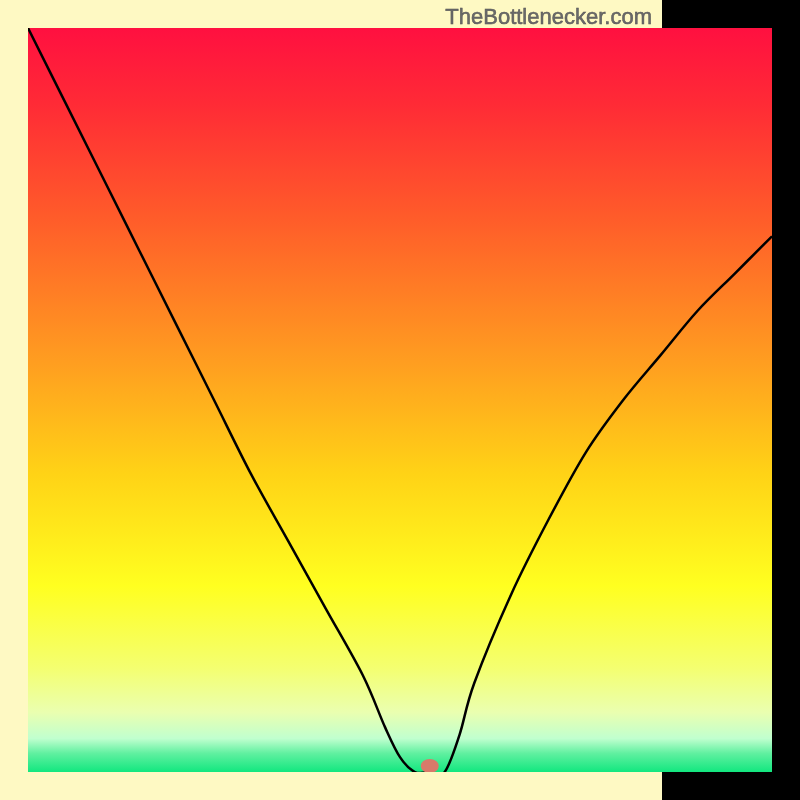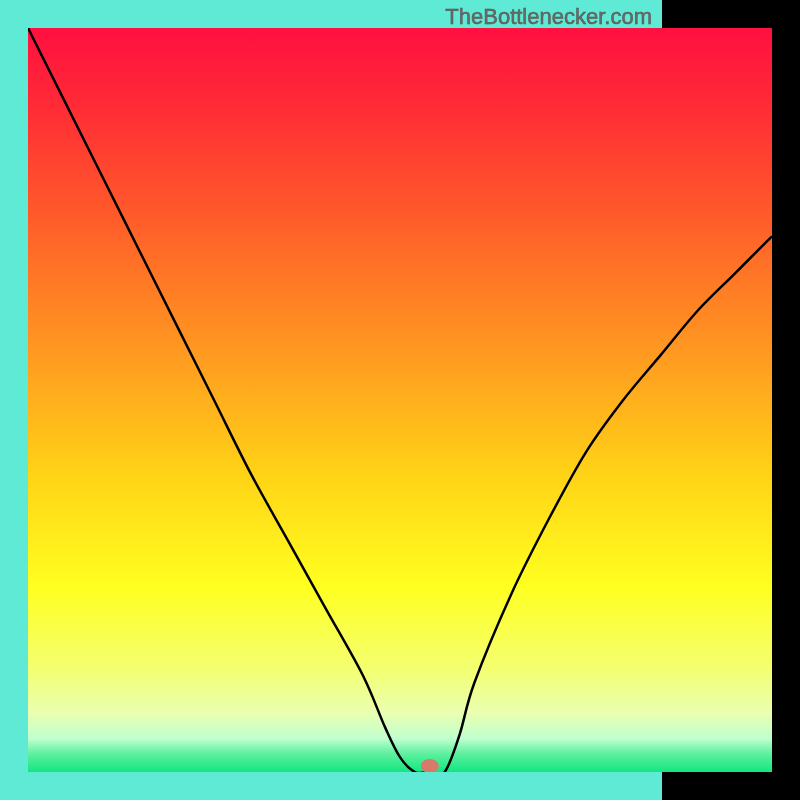--- a/index.html
+++ b/index.html
@@ -8,21 +8,21 @@
     width: 800px;
     height: 800px;
     background: #000;
     font-family: Arial, Helvetica, sans-serif;
     overflow: hidden;
   }
   .container {
     position: relative;
     width: 662px;
     height: 800px;
-    background: #5eead4;
+    background: #fef9c3;
   }
   .attribution {
     position: absolute;
     top: 4px;
     right: 10px;
     font-size: 22px;
     color: #6a6a6a;
     z-index: 10;
     -webkit-text-stroke: 0.5px #555;
   }

